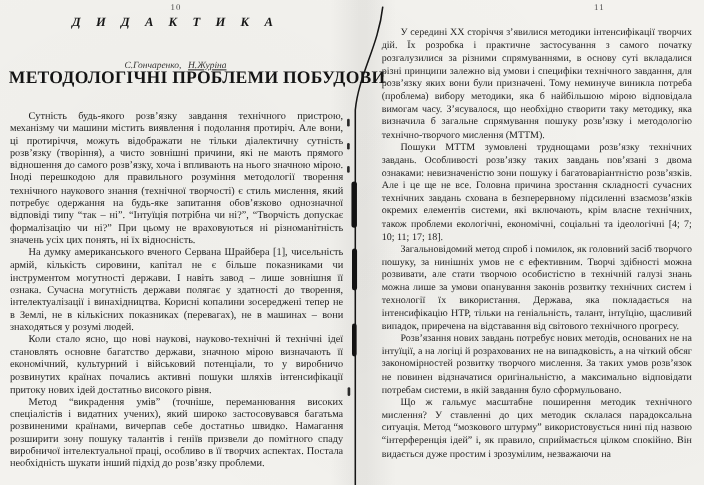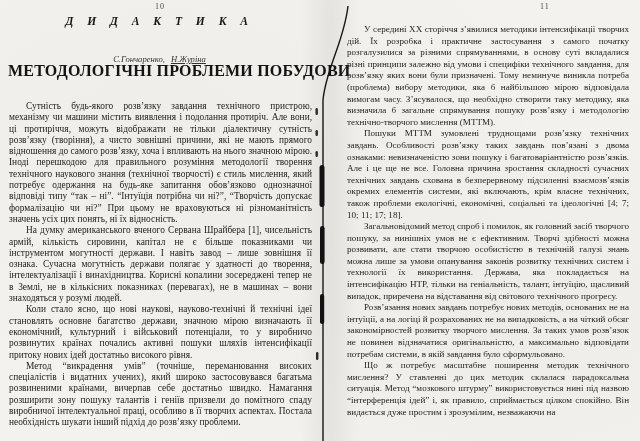--- a/index.html
+++ b/index.html
@@ -76,21 +76,21 @@
     </div>
 </div>
 
 <div class="page page-right">
   <div class="pagenum pagenum-right">11</div>
   <div class="body-text body-right">
       <div class="para">У середині XX сторіччя з’явилися методики інтенсифікації творчих дій. Їх розробка і практичне застосування з самого початку розгалузилися за різними спрямуваннями, в основу суті вкладалися різні принципи залежно від умови і специфіки технічного завдання, для розв’язку яких вони були призначені. Тому неминуче виникла потреба (проблема) вибору методики, яка б найбільшою мірою відповідала вимогам часу. З’ясувалося, що необхідно створити таку методику, яка визначила б загальне спрямування пошуку розв’язку і методологію технічно-творчого мислення (МТТМ).</div>
       <div class="para">Пошуки МТТМ зумовлені труднощами розв’язку технічних завдань. Особливості розв’язку таких завдань пов’язані з двома ознаками: невизначеністю зони пошуку і багатоваріантністю розв’язків. Але і це ще не все. Головна причина зростання складності сучасних технічних завдань схована в безперервному підсиленні взаємозв’язків окремих елементів системи, які включають, крім власне технічних, також проблеми екологічні, економічні, соціальні та ідеологічні [4; 7; 10; 11; 17; 18].</div>
       <div class="para">Загальновідомий метод спроб і помилок, як головний засіб творчого пошуку, за нинішніх умов не є ефективним. Творчі здібності можна розвивати, але стати творчою особистістю в технічній галузі знань можна лише за умови опанування законів розвитку технічних систем і технології їх використання. Держава, яка покладається на інтенсифікацію НТР, тільки на геніальність, талант, інтуїцію, щасливий випадок, приречена на відставання від світового технічного прогресу.</div>
       <div class="para">Розв’язання нових завдань потребує нових методів, основаних не на інтуїції, а на логіці й розрахованих не на випадковість, а на чіткий обсяг закономірностей розвитку творчого мислення. За таких умов розв’язок не повинен відзначатися оригінальністю, а максимально відповідати потребам системи, в якій завдання було сформульовано.</div>
-      <div class="para">Що ж потребує масштабне поширення методик технічного мислення? У ставленні до цих методик склалася парадоксальна ситуація. Метод “мозкового штурму” використовується нині під назвою “інтерференція ідей” і, як правило, сприймається цілком спокійно. Він видається дуже простим і зрозумілим, незважаючи на</div>
+      <div class="para">Що ж гальмує масштабне поширення методик технічного мислення? У ставленні до цих методик склалася парадоксальна ситуація. Метод “мозкового штурму” використовується нині під назвою “інтерференція ідей” і, як правило, сприймається цілком спокійно. Він видається дуже простим і зрозумілим, незважаючи на</div>
     </div>
 </div>
 
 <svg class="binding" width="640" height="441" viewBox="0 0 640 441" xmlns="http://www.w3.org/2000/svg">
   <path d="M348,6 C344,42 326,68 323,100 L323,441" stroke="#161616" stroke-width="1.4" fill="none"></path>
   <rect x="319.5" y="165" width="5" height="42" rx="2.5" fill="#121212"></rect>
   <rect x="320" y="226" width="4.6" height="38" rx="2.3" fill="#121212"></rect>
   <rect x="320" y="294" width="4.2" height="30" rx="2.1" fill="#121212"></rect>
   <rect x="315.5" y="108" width="2.4" height="7" rx="1.2" fill="#2a2a2a"></rect>
   <rect x="315.5" y="130" width="2.4" height="6" rx="1.2" fill="#2a2a2a"></rect>

